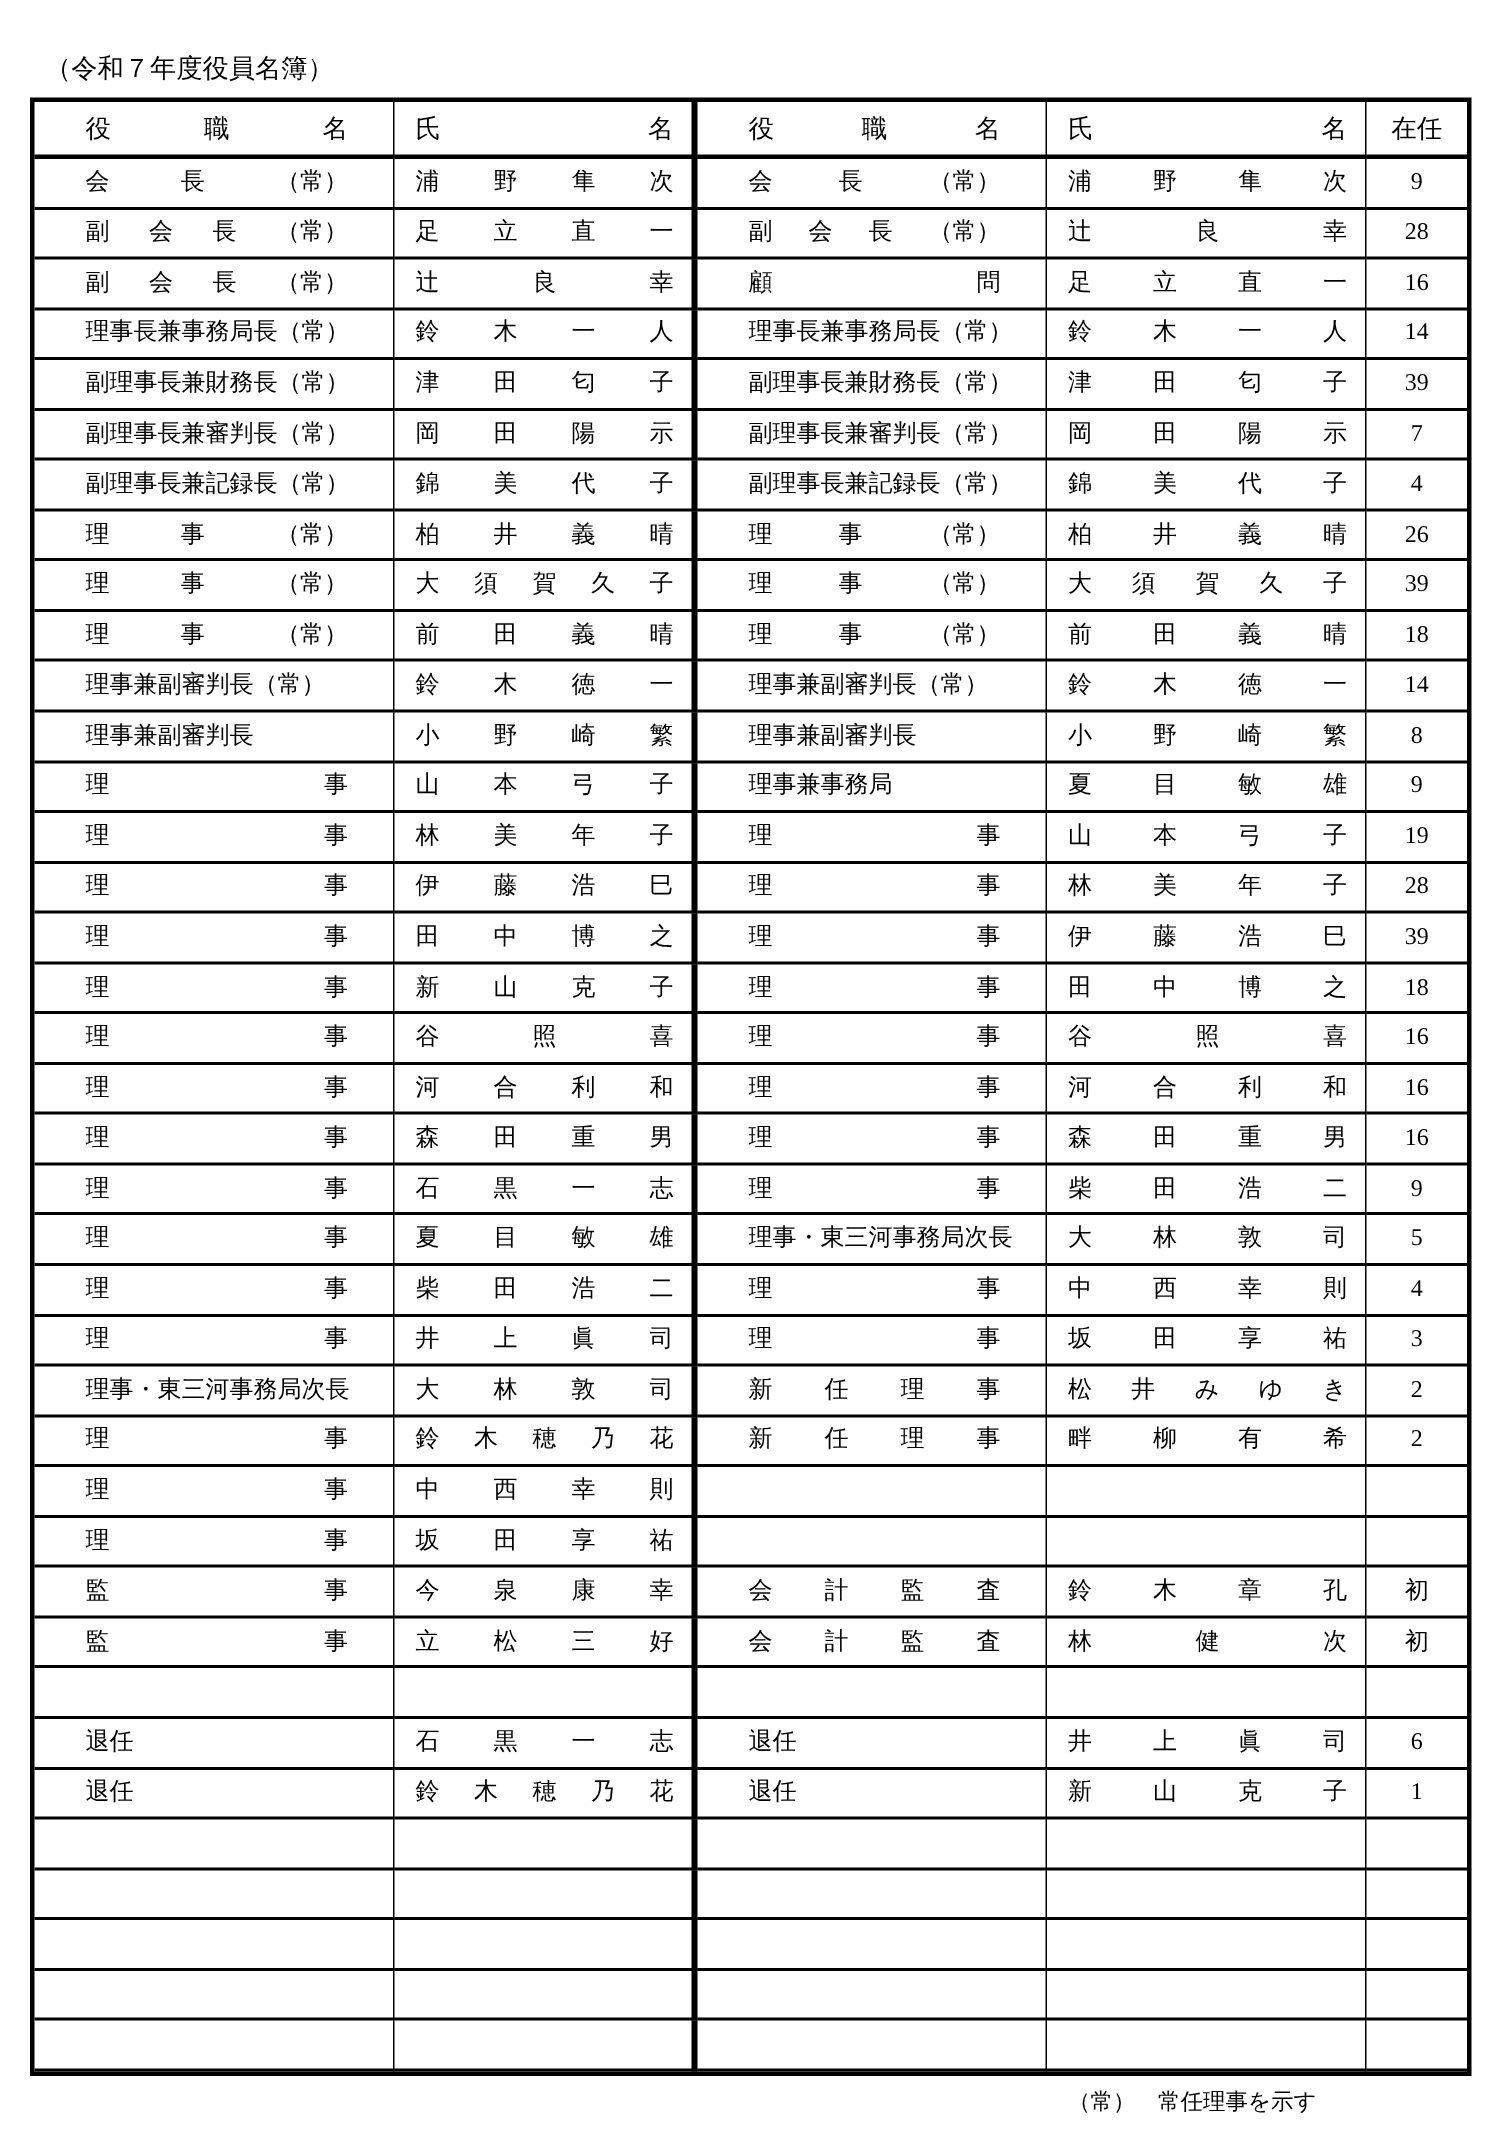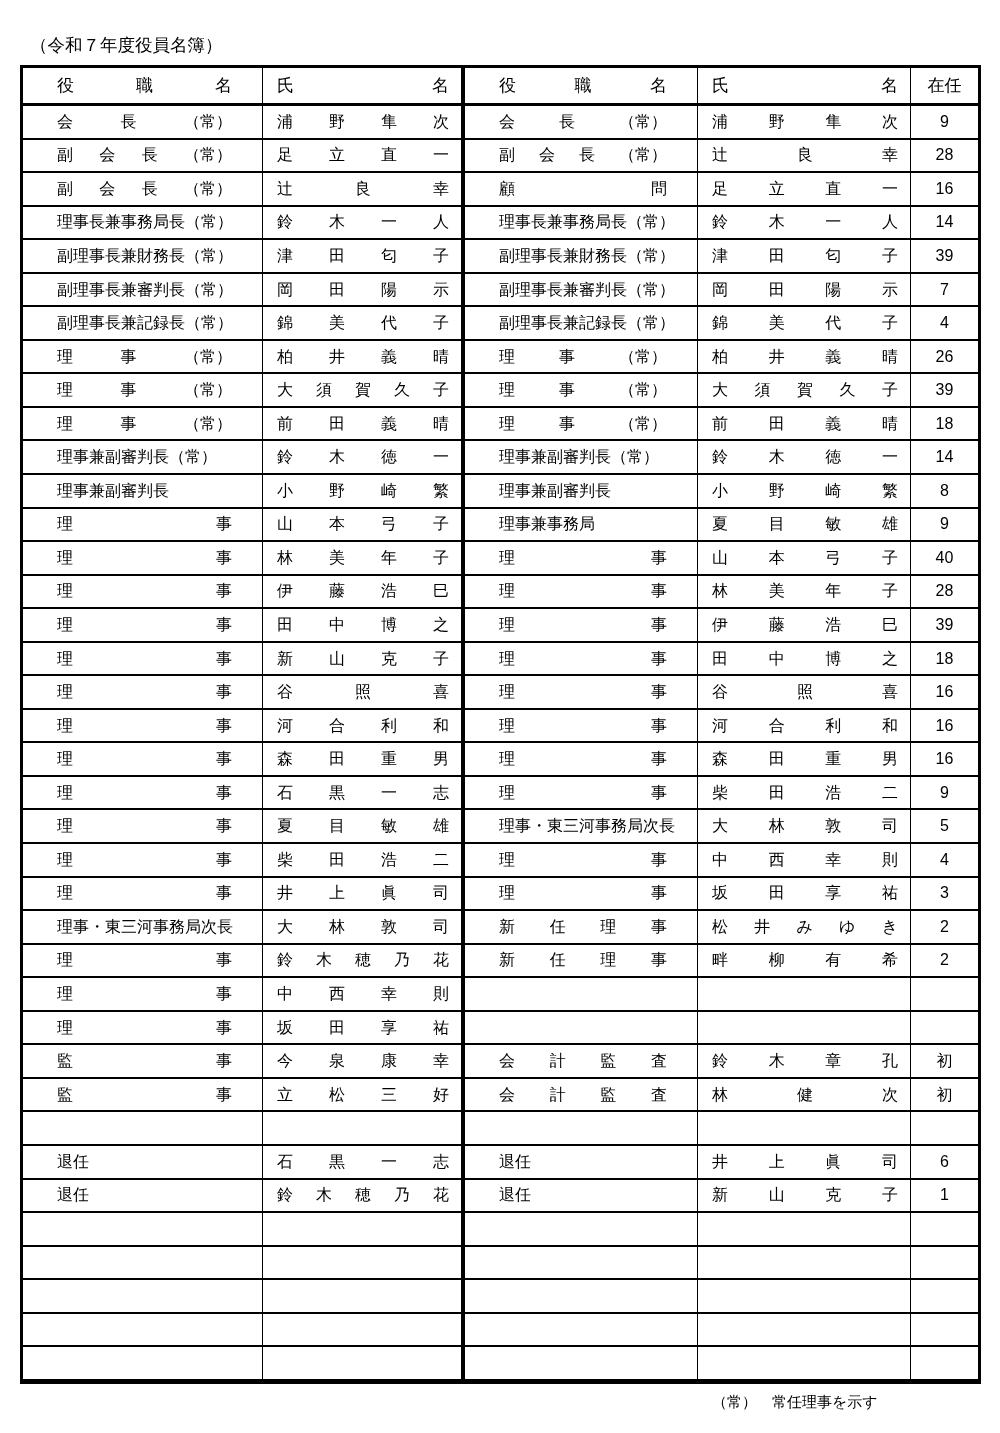--- a/index.html
+++ b/index.html
@@ -3,21 +3,21 @@
 <meta charset="utf-8">
 <style>
   * { box-sizing: border-box; margin: 0; padding: 0; }
   html, body { background: #ffffff; }
   .page {
     position: relative;
     width: 1000px;
     height: 1433px;
     background: #ffffff;
     color: #000000;
-    font-family: Liberation Sans, sans-serif;
+    font-family: Liberation Serif, serif;
     overflow: hidden;
   }
   .title {
     position: absolute;
     top: 37px;
     font-size: 17.5px;
     white-space: nowrap;
     line-height: 1;
   }
   .title-left  { left: 30px; }
@@ -402,21 +402,21 @@
         <span>理</span>
         <span>事</span>
       </div>
       <div class="cell c4 name dist">
         <span>山</span>
         <span>本</span>
         <span>弓</span>
         <span>子</span>
       </div>
       <div class="cell c5 single">
-        <span>40</span>
+        <span>19</span>
       </div>
       <div class="cell c1 pos dist">
         <span>理</span>
         <span>事</span>
       </div>
       <div class="cell c2 name dist">
         <span>伊</span>
         <span>藤</span>
         <span>浩</span>
         <span>巳</span>

